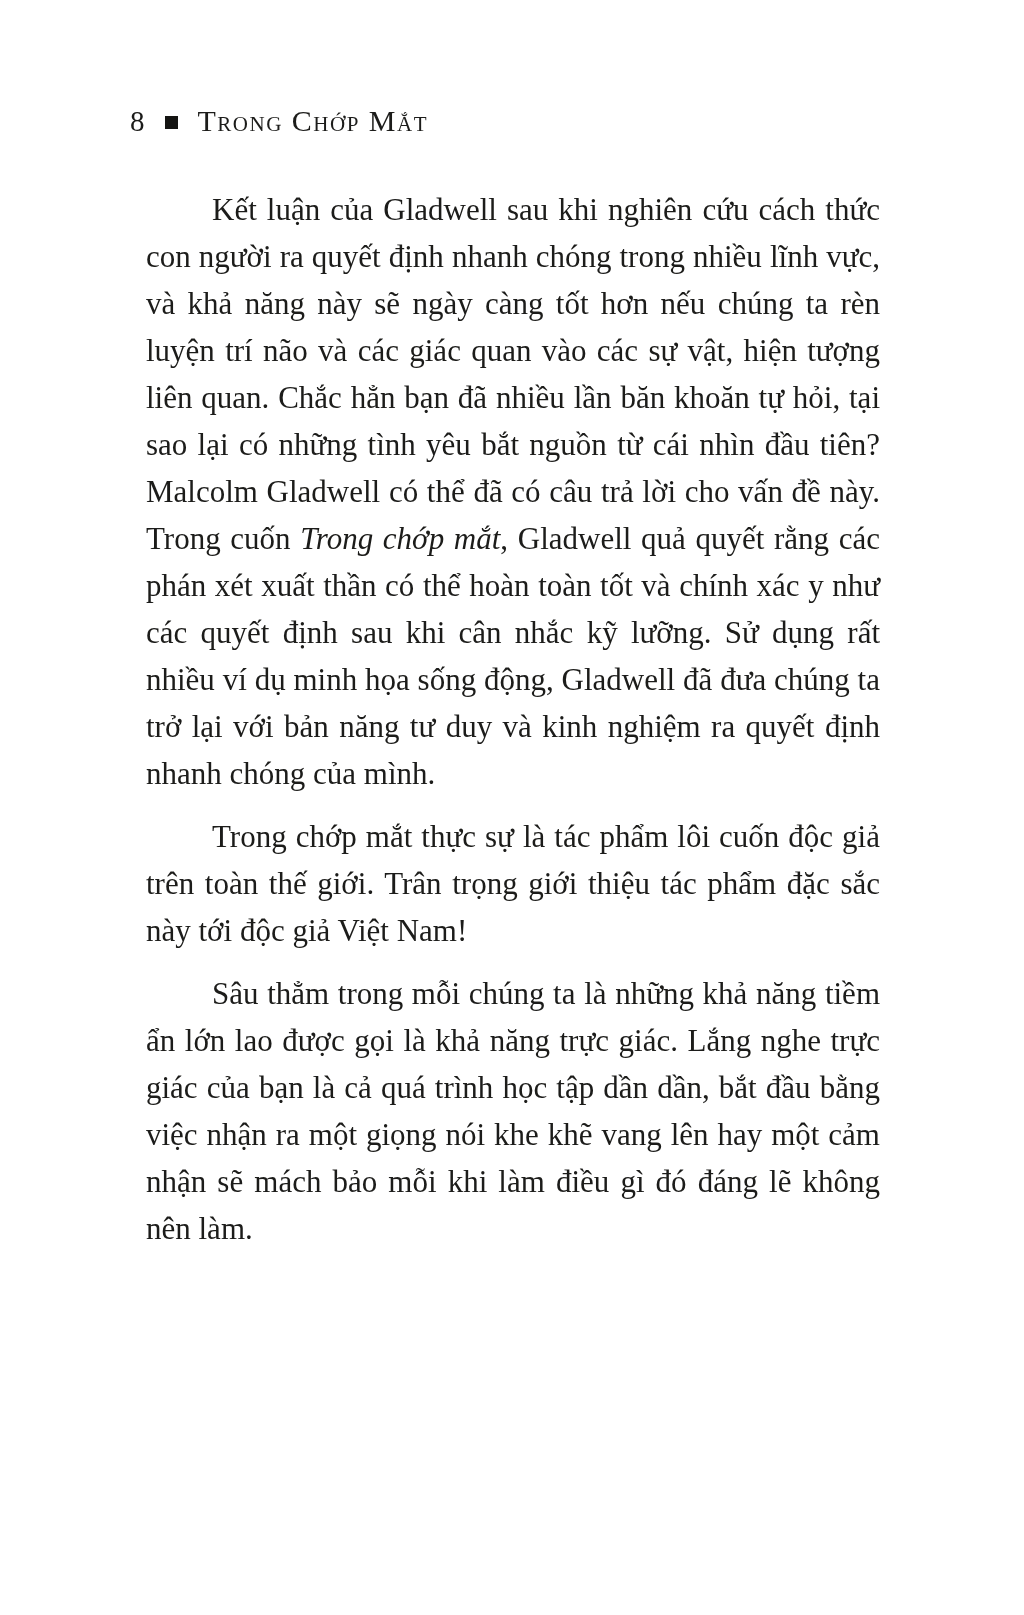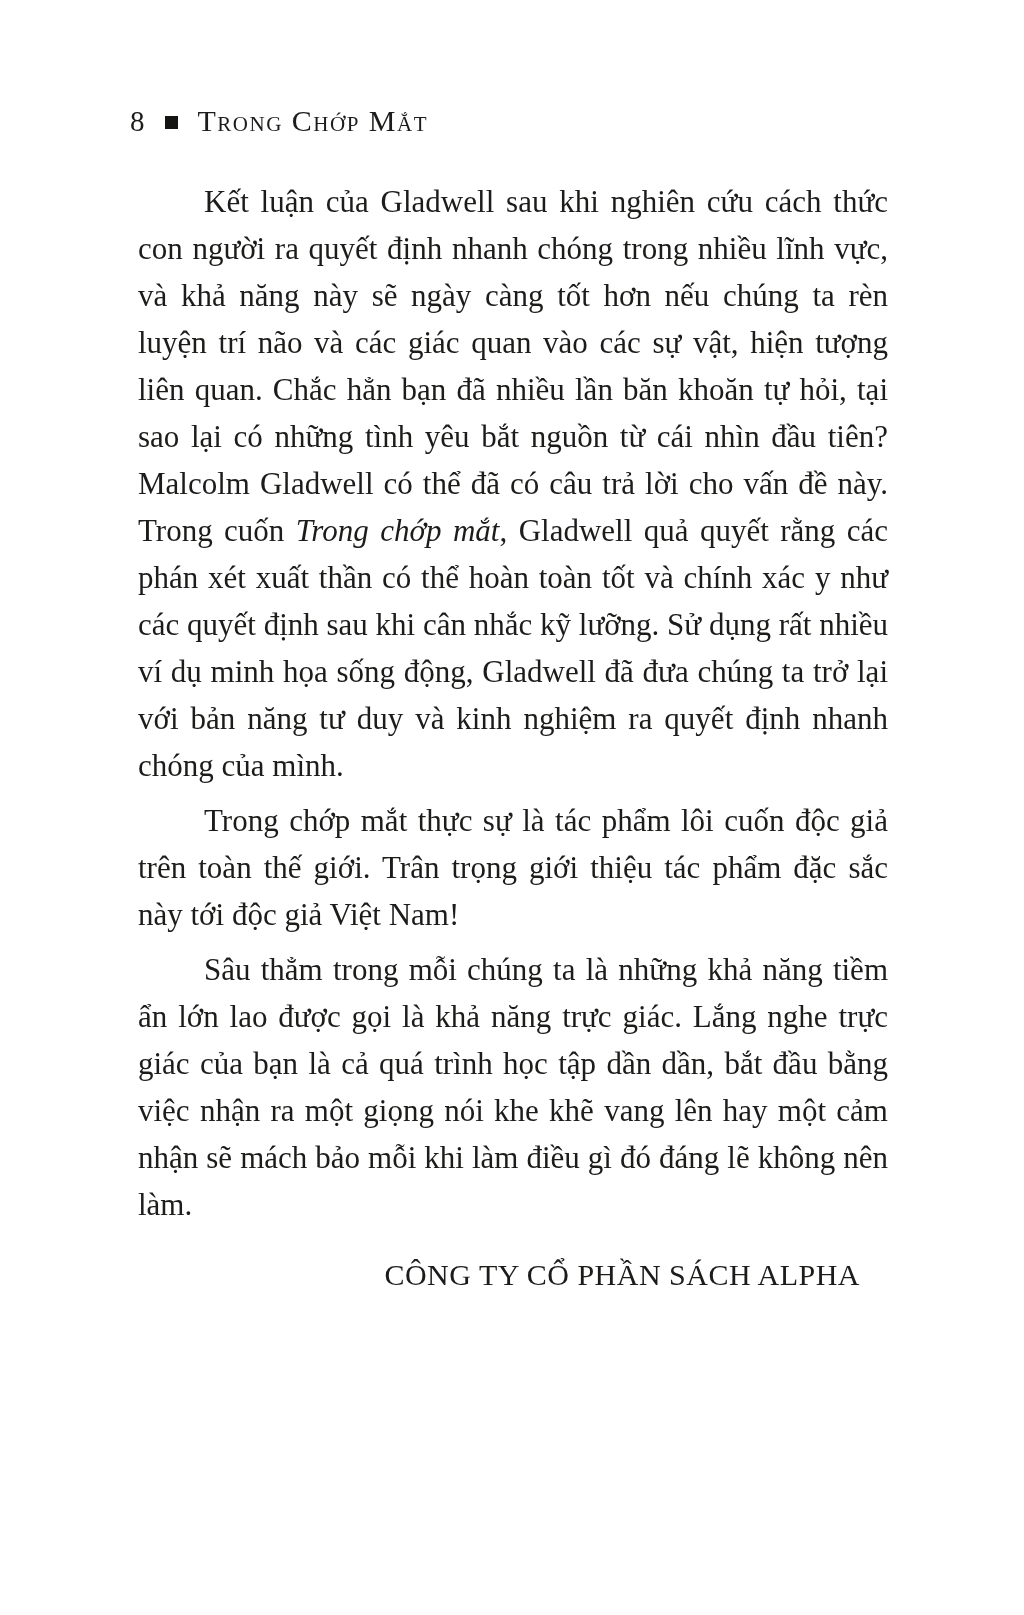--- a/index.html
+++ b/index.html
@@ -47,21 +47,21 @@
     position: absolute;
     left: 130px;
     top: 170px;
     width: 766px;
     font-size: 31px;
     line-height: 47px;
     text-align: justify;
     color: #1c1c1a;
   }
   .body-text p {
-    margin: 8px;
+    margin: 16px;
     text-indent: 66px;
   }
   .body-text p + p {
     margin-top: 8px;
   }
   .italic {
     font-style: italic;
   }
   .signature {
     position: absolute;
@@ -84,15 +84,14 @@
     <span class="square-bullet"></span>
     <span class="running-title">Trong Chớp Mắt</span>
   </div>
 
   <div class="body-text">
       <p><span>Kết luận của Gladwell sau khi nghiên cứu cách thức con người ra quyết định nhanh chóng trong nhiều lĩnh vực, và khả năng này sẽ ngày càng tốt hơn nếu chúng ta rèn luyện trí não và các giác quan vào các sự vật, hiện tượng liên quan. Chắc hẳn bạn đã nhiều lần băn khoăn tự hỏi, tại sao lại có những tình yêu bắt nguồn từ cái nhìn đầu tiên? Malcolm Gladwell có thể đã có câu trả lời cho vấn đề này. Trong cuốn </span><span class="italic">Trong chớp mắt</span><span>, Gladwell quả quyết rằng các phán xét xuất thần có thể hoàn toàn tốt và chính xác y như các quyết định sau khi cân nhắc kỹ lưỡng. Sử dụng rất nhiều ví dụ minh họa sống động, Gladwell đã đưa chúng ta trở lại với bản năng tư duy và kinh nghiệm ra quyết định nhanh chóng của mình.</span></p>
       <p><span>Trong chớp mắt thực sự là tác phẩm lôi cuốn độc giả trên toàn thế giới. Trân trọng giới thiệu tác phẩm đặc sắc này tới độc giả Việt Nam!</span></p>
       <p><span>Sâu thẳm trong mỗi chúng ta là những khả năng tiềm ẩn lớn lao được gọi là khả năng trực giác. Lắng nghe trực giác của bạn là cả quá trình học tập dần dần, bắt đầu bằng việc nhận ra một giọng nói khe khẽ vang lên hay một cảm nhận sẽ mách bảo mỗi khi làm điều gì đó đáng lẽ không nên làm.</span></p>
     </div>
 
-  <div class="signature">CÔNG TY CỔ PHẦN SÁCH ALPHA</div>
 
 </div>
 
 </body></html>

